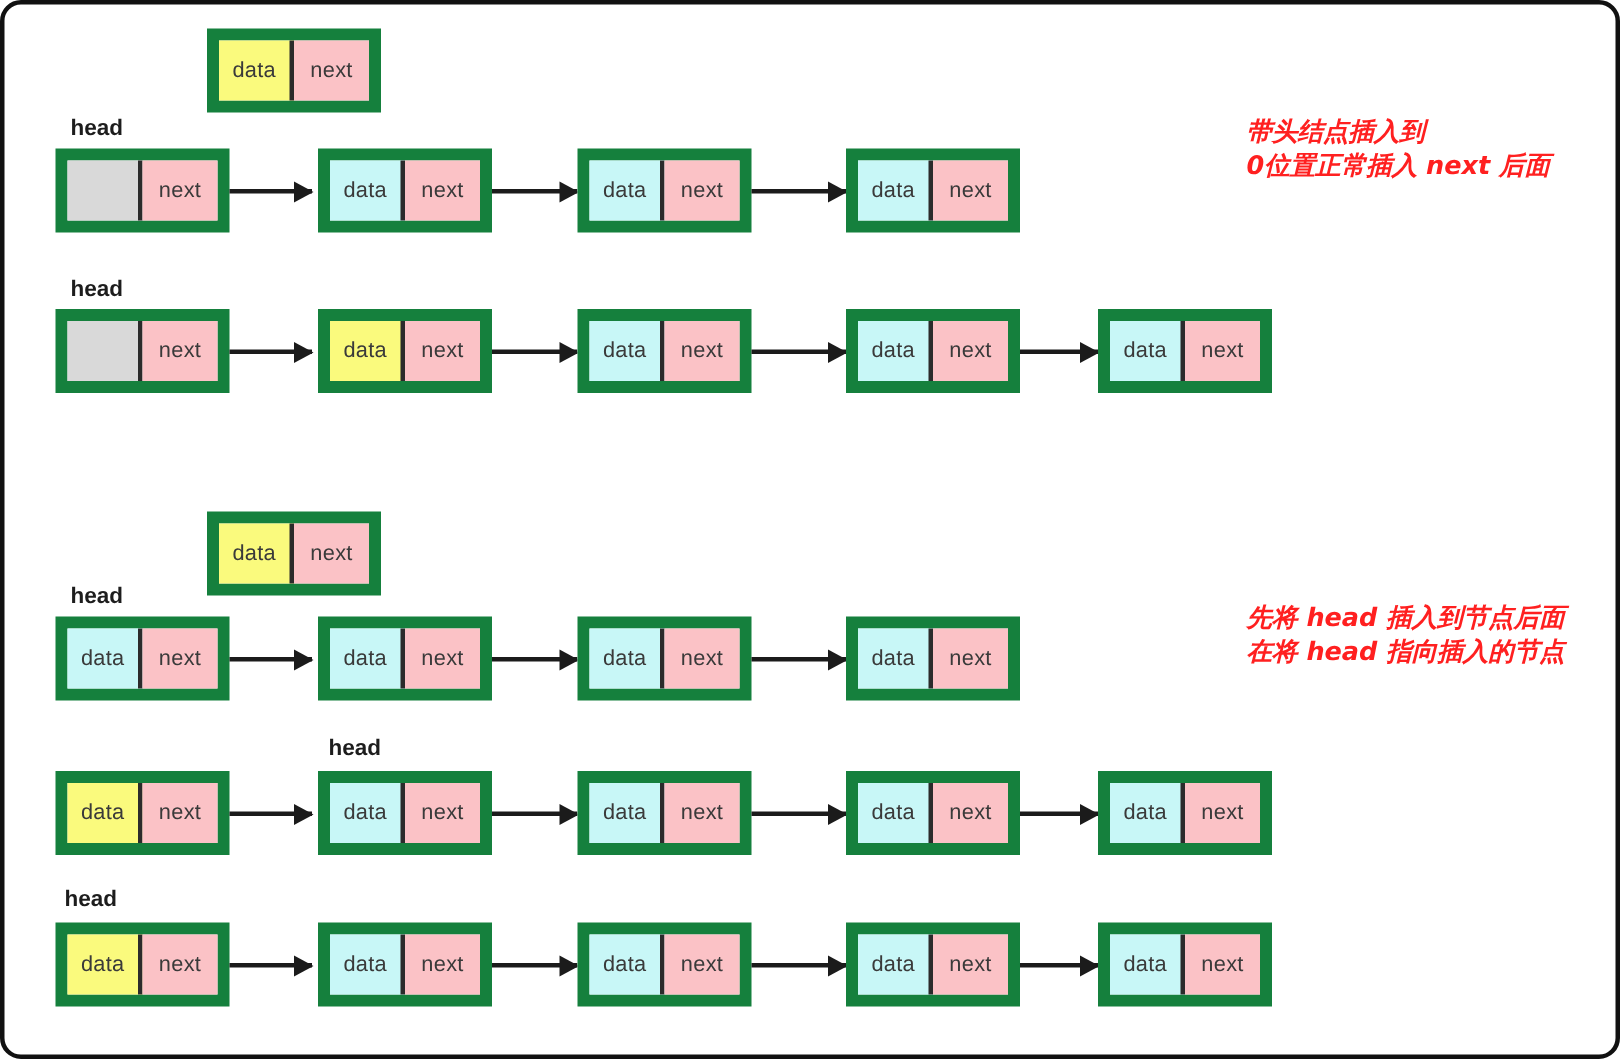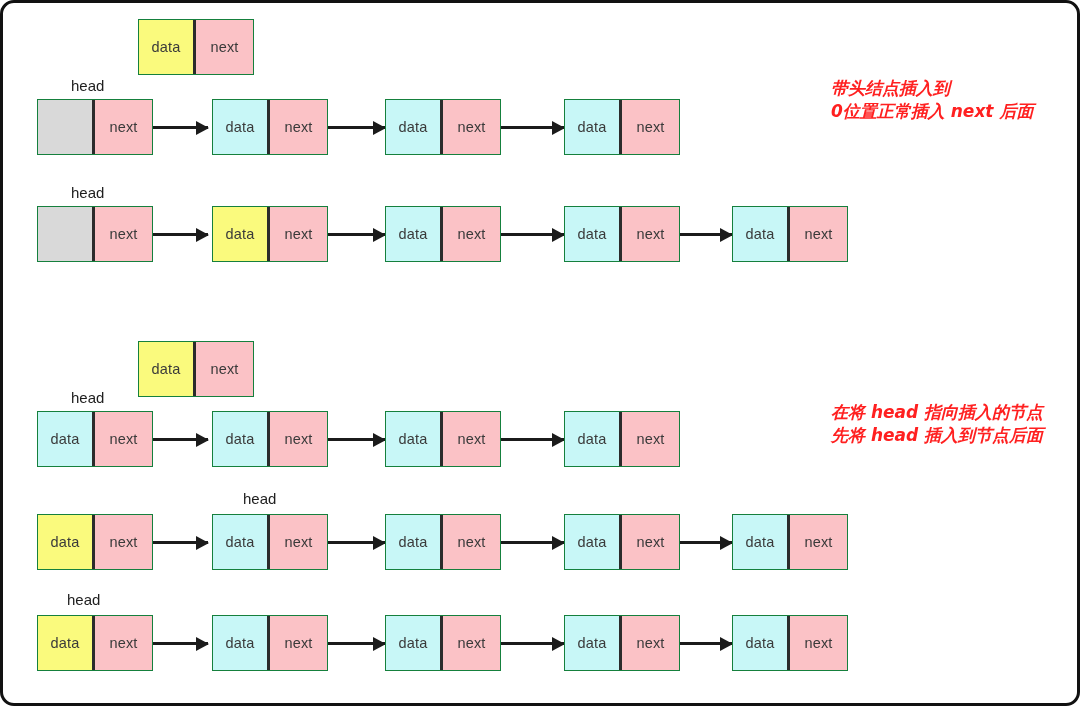--- a/index.html
+++ b/index.html
@@ -20,21 +20,21 @@
     box-sizing: border-box;
     overflow: hidden;
   }
 
   
   .node {
     position: absolute;
     height: 56px;
     width: 116px;
     box-sizing: border-box;
-    border: 1px solid #15803d;
+    border: 8px solid #15803d;
     display: flex;
     background: #ffffff;
   }
   .cell {
     flex: 1 1 50%;
     display: flex;
     align-items: center;
     justify-content: center;
     font-size: 14.5px;
     color: #3a3a3a;
@@ -45,24 +45,23 @@
   .c-cyan   { background: #c8f7f7; }
   .c-yellow { background: #fafa7d; }
   .c-pink   { background: #fbc2c6; }
   .c-gray   { background: #d9d9d9; }
   .cell.empty { color: transparent; }
 
   
   .head-label {
     position: absolute;
     font-size: 15px;
-    font-weight: 400;
+    font-weight: 700;
     color: #1d1d1d;
     white-space: nowrap;
-    margin-left: 24px;
   }
 
   
   .arrow {
     position: absolute;
     height: 3px;
     background: #1b1b1b;
   }
   .arrow::after {
     content: "";
@@ -245,17 +244,17 @@
     <div class="cell data c-cyan">data</div>
     <div class="cell c-pink">next</div>
   </div>
 
   <div class="note" style="left:828px; top:74px;">
     <div>带头结点插入到</div>
     <div>0位置正常插入 next 后面</div>
   </div>
 
   <div class="note" style="left:828px; top:398px;">
+    <div>先将 head 插入到节点后面</div>
     <div>在将 head 指向插入的节点</div>
-    <div>先将 head 插入到节点后面</div>
   </div>
 
 </div>
 
 </body></html>

